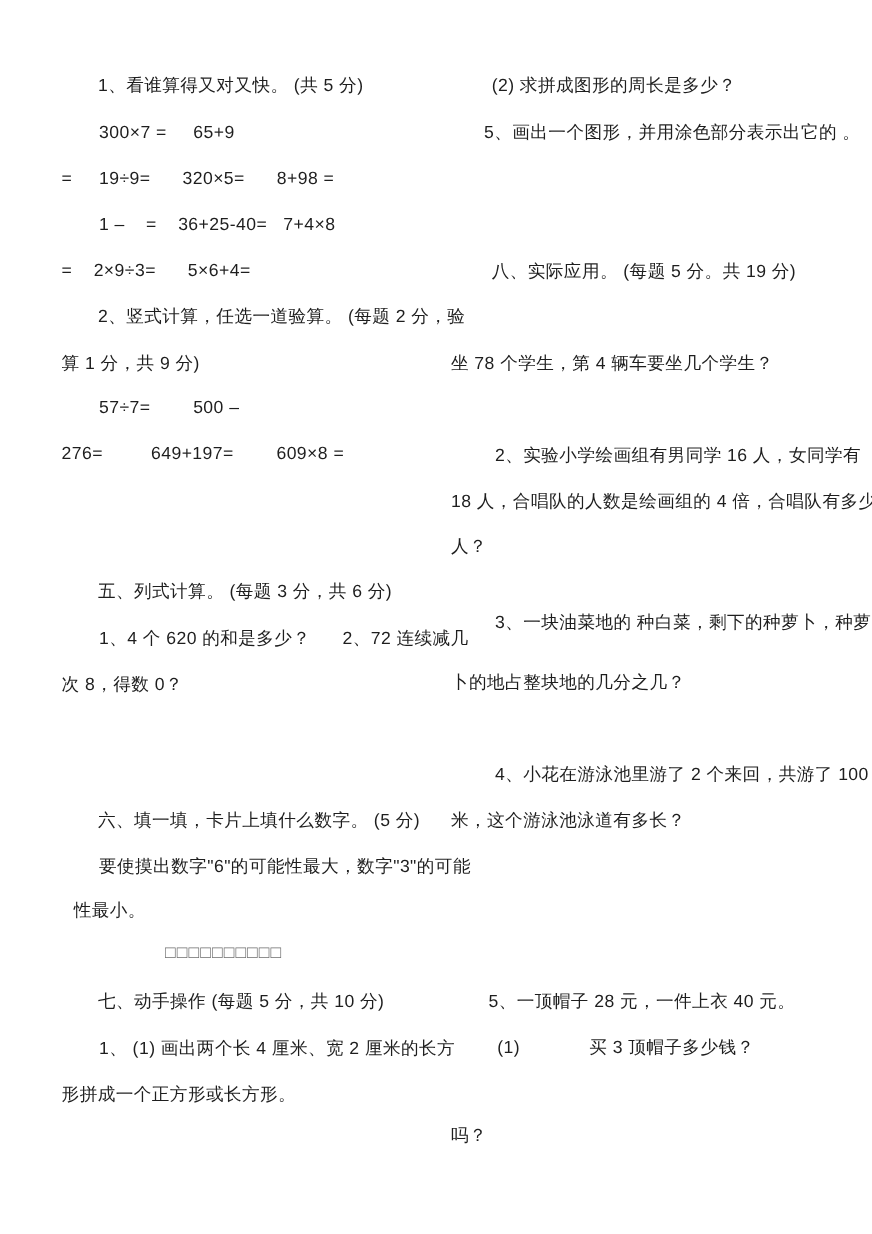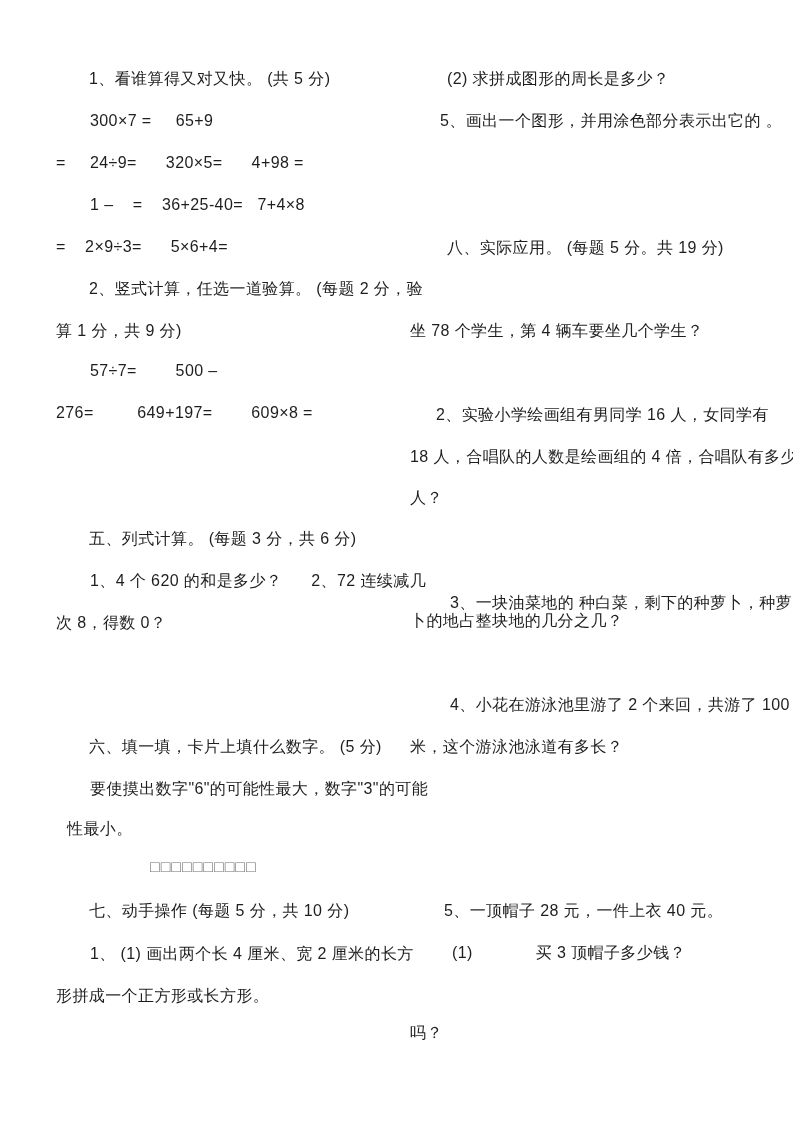--- a/index.html
+++ b/index.html
@@ -25,21 +25,21 @@
     font-size:16px;
   }
 </style>
 </head>
 <body>
 
 <div class="page">
 
   <div class="ln" style="top:68px;left:89px">1、看谁算得又对又快。 (共 5 分)</div>
   <div class="ln" style="top:110px;left:90px">300×7 =     65+9</div>
-  <div class="ln" style="top:152px;left:56px">=     24÷9=      320×5=      4+98 =</div>
+  <div class="ln" style="top:152px;left:56px">=     19÷9=      320×5=      8+98 =</div>
   <div class="ln" style="top:194px;left:90px">1 –    =    36+25-40=   7+4×8</div>
   <div class="ln" style="top:236px;left:56px">=    2×9÷3=      5×6+4=</div>
 
   <div class="ln" style="top:278px;left:89px">2、竖式计算，任选一道验算。 (每题 2 分，验</div>
   <div class="ln" style="top:320px;left:56px">算 1 分，共 9 分)</div>
   <div class="ln" style="top:360px;left:90px">57÷7=        500 –</div>
   <div class="ln" style="top:402px;left:56px">276=         649+197=        609×8 =</div>
 
   <div class="ln" style="top:528px;left:89px">五、列式计算。 (每题 3 分，共 6 分)</div>
   <div class="ln" style="top:570px;left:90px">1、4 个 620 的和是多少？      2、72 连续减几</div>
@@ -53,25 +53,25 @@
   <div class="ln" style="top:900px;left:89px">七、动手操作 (每题 5 分，共 10 分)</div>
   <div class="ln" style="top:943px;left:90px">1、 (1) 画出两个长 4 厘米、宽 2 厘米的长方</div>
   <div class="ln" style="top:985px;left:56px">形拼成一个正方形或长方形。</div>
 
   <div class="ln" style="top:68px;left:447px">(2) 求拼成图形的周长是多少？</div>
   <div class="ln" style="top:110px;left:440px">5、画出一个图形，并用涂色部分表示出它的 。</div>
 
   <div class="ln" style="top:237px;left:447px">八、实际应用。 (每题 5 分。共 19 分)</div>
   <div class="ln" style="top:320px;left:410px">坐 78 个学生，第 4 辆车要坐几个学生？</div>
 
-  <div class="ln" style="top:404px;left:436px">2、实验小学绘画组有男同学 16 人，女同学有</div>
+  <div class="ln" style="top:404px;left:450px">2、实验小学绘画组有男同学 16 人，女同学有</div>
   <div class="ln" style="top:446px;left:410px">18 人，合唱队的人数是绘画组的 4 倍，合唱队有多少</div>
   <div class="ln" style="top:487px;left:410px">人？</div>
 
-  <div class="ln" style="top:592px;left:450px">3、一块油菜地的 种白菜，剩下的种萝卜，种萝</div>
+  <div class="ln" style="top:556px;left:450px">3、一块油菜地的 种白菜，剩下的种萝卜，种萝</div>
   <div class="ln" style="top:610px;left:410px">卜的地占整块地的几分之几？</div>
 
   <div class="ln" style="top:694px;left:450px">4、小花在游泳池里游了 2 个来回，共游了 100</div>
   <div class="ln" style="top:736px;left:410px">米，这个游泳池泳道有多长？</div>
 
   <div class="ln" style="top:900px;left:444px">5、一顶帽子 28 元，一件上衣 40 元。</div>
   <div class="ln" style="top:942px;left:452px">(1)             买 3 顶帽子多少钱？</div>
   <div class="ln" style="top:1022px;left:410px">吗？</div>
 
 </div>

